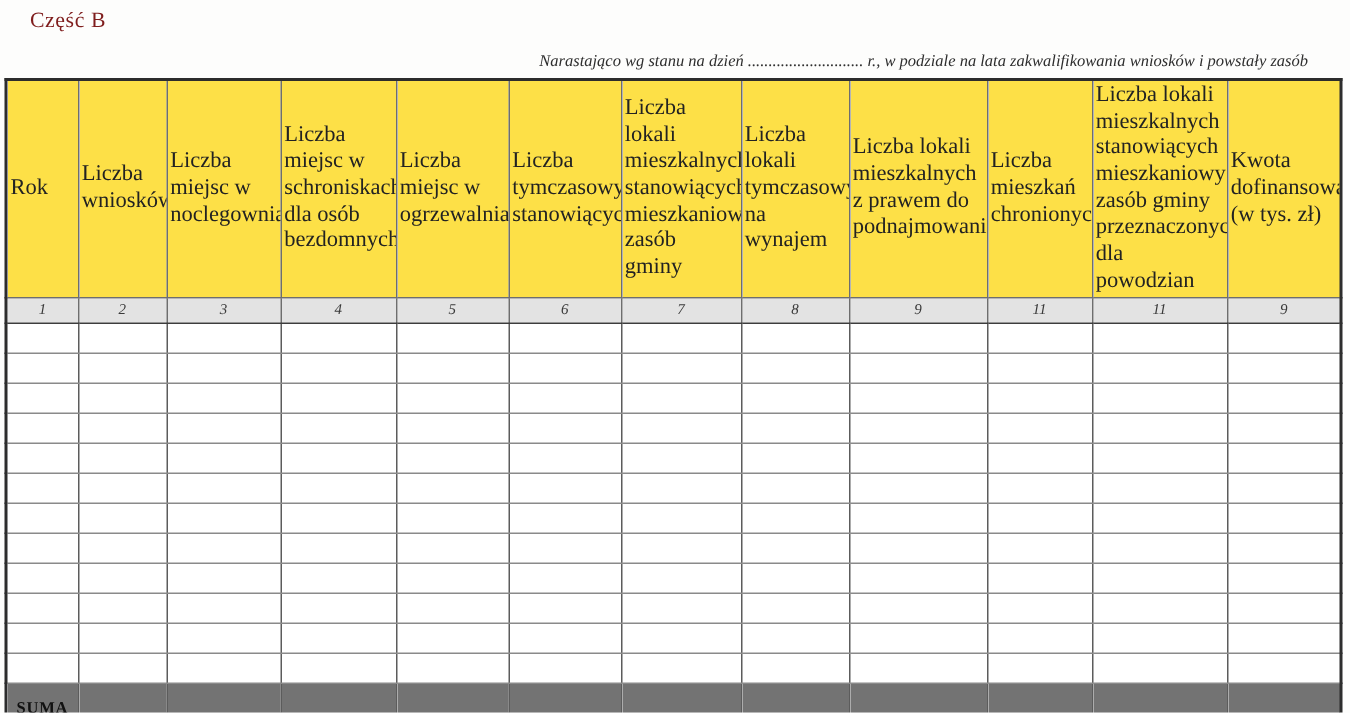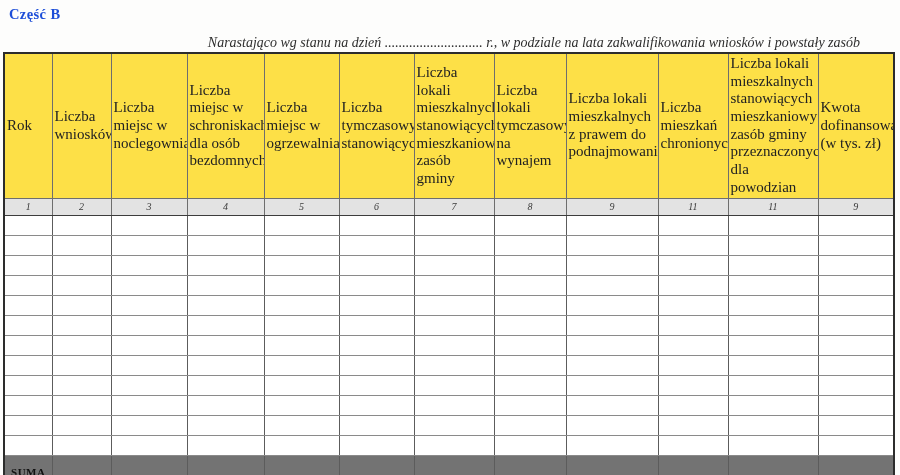--- a/index.html
+++ b/index.html
@@ -6,27 +6,27 @@
   html, body { margin: 0; padding: 0; }
   body {
     width: 900px; height: 475px;
     background: #fdfdfc;
     font-family: "Liberation Serif", "DejaVu Serif", serif;
     color: #1e1e1e;
     position: relative;
     overflow: hidden;
   }
   .title {
-    position: absolute; left: 9px; top: 6px;
-    font-size: 14.5px; font-weight: bold; letter-spacing: 0.4px;
-    color: #1d4ed8;
+    position: absolute; left: 20px; top: 6px;
+    font-size: 14.5px; font-weight: normal; letter-spacing: 0.4px;
+    color: #7f1d1d;
   }
   .subtitle {
-    position: absolute; top: 35px; right: 40px;
-    font-size: 14px; font-style: italic; color: #2e2e2e;
+    position: absolute; top: 35px; right: 28px;
+    font-size: 11px; font-style: italic; color: #2e2e2e;
     white-space: nowrap;
   }
   table.formtable {
     position: absolute; left: 3px; top: 52px;
     width: 890px;
     border-collapse: collapse; table-layout: fixed;
     border: 2px solid #2c2c2c;
   }
   .formtable th, .formtable td {
     border: 1px solid #6e6e6e;

